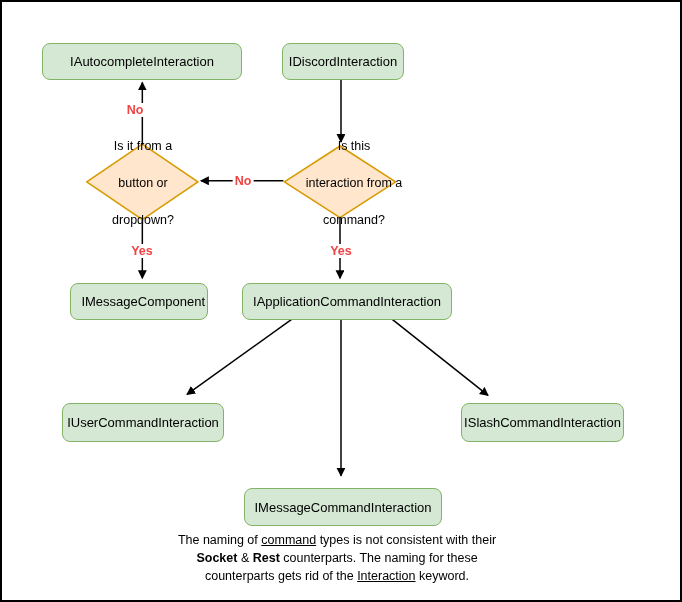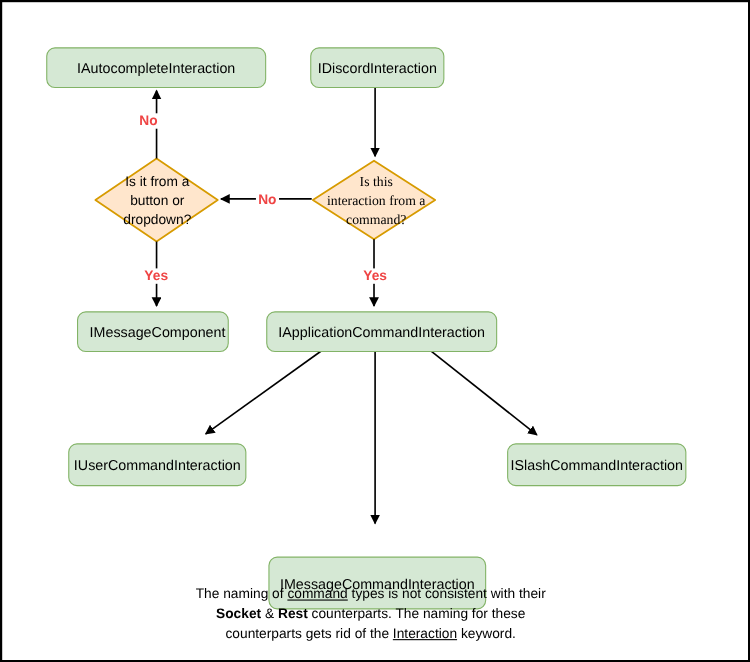--- a/index.html
+++ b/index.html
@@ -57,20 +57,21 @@
     position:absolute;
     display:flex;
     flex-direction:column;
     align-items:center;
     justify-content:center;
     text-align:center;
     font-size:12.5px;
     line-height:17px;
     color:#000;
     transform:translate(-50%,-50%);
+    gap:20px;
   }
   .edge-label{
     position:absolute;
     transform:translate(-50%,-50%);
     background:#ffffff;
     padding:0 2px;
     font-size:12.5px;
     color:#ef4444;
     line-height:14px;
     font-weight:bold;
@@ -130,31 +131,31 @@
   </div>
 
   <div class="node" style="left:459px;top:401px;width:163px;height:39px;">
     <span>ISlashCommandInteraction</span>
   </div>
 
   <div class="node" style="left:60px;top:401px;width:162px;height:39px;">
     <span>IUserCommandInteraction</span>
   </div>
 
-  <div class="node" style="left:242px;top:504px;width:198px;height:48px;">
+  <div class="node" style="left:242px;top:486px;width:198px;height:38px;">
     <span>IMessageCommandInteraction</span>
   </div>
 
   <div class="decision-label" style="left:141px;top:181px;width:90px;">
     <div>Is it from a</div>
     <div>button or</div>
     <div>dropdown?</div>
   </div>
 
-  <div class="decision-label" style="left:340px;top:181px;width:110px;font-family:Liberation Serif, serif;">
+  <div class="decision-label" style="left:352px;top:181px;width:110px;">
     <div>Is this</div>
     <div>interaction from a</div>
     <div>command?</div>
   </div>
 
   <div class="edge-label" style="left:133px;top:108px;">No</div>
   <div class="edge-label" style="left:241px;top:179px;">No</div>
   <div class="edge-label" style="left:140px;top:249px;">Yes</div>
   <div class="edge-label" style="left:339px;top:249px;">Yes</div>
 

